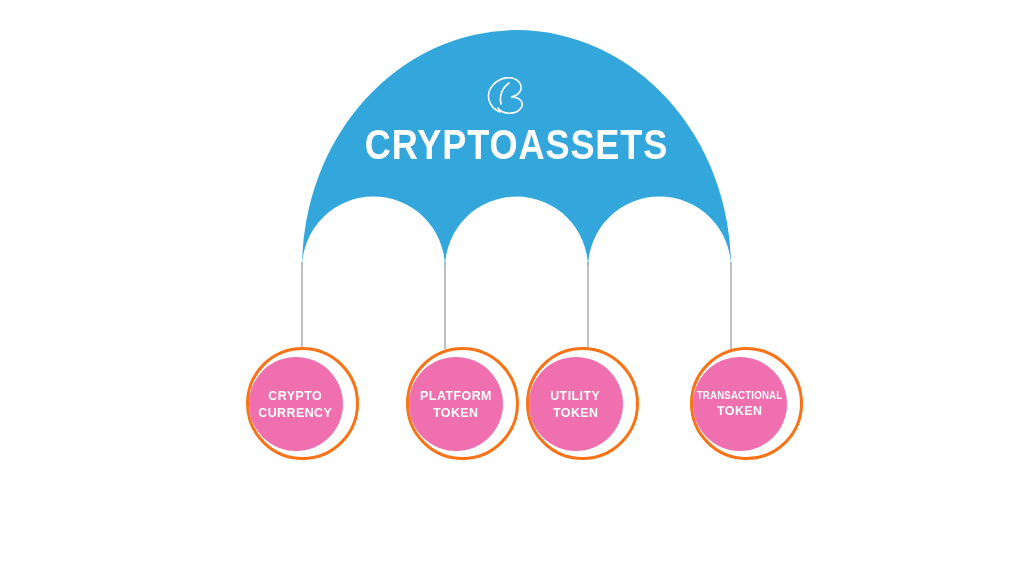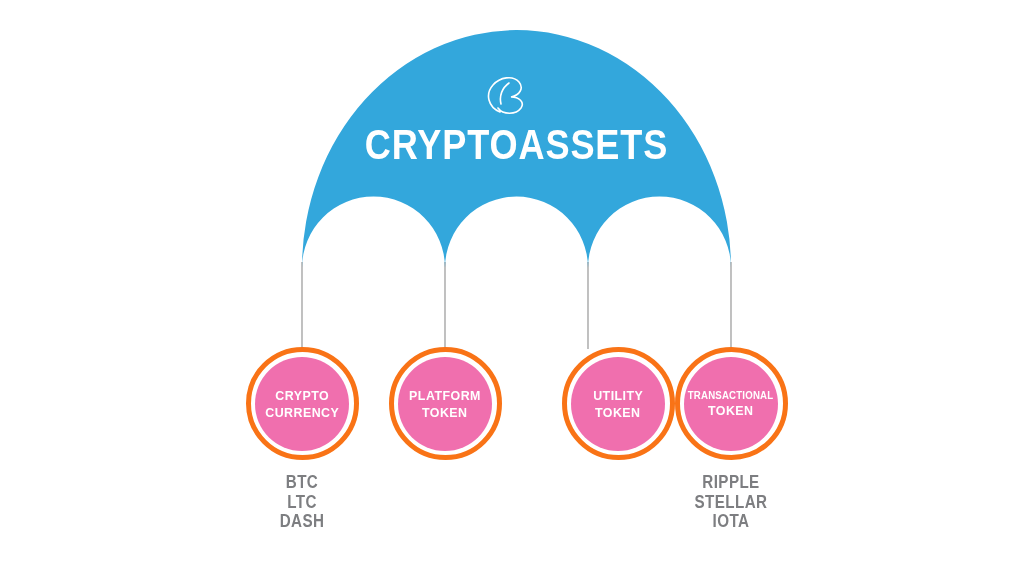--- a/index.html
+++ b/index.html
@@ -39,33 +39,32 @@
     transform-origin: 50% 50%;
     white-space: nowrap;
   }
   .circle-group {
     position: absolute;
     top: 347px;
     width: 160px;
     text-align: center;
   }
   .g0 { left: 222px; }
-  .g1 { left: 365px; }
-  .g2 { left: 538px; }
-  .g3 { left: 651px; }
+  .g1 { left: 382px; }
+  .g2 { left: 502px; }
+  .g3 { left: 666px; }
   .token-ring {
     box-sizing: border-box;
     width: 113px;
     height: 113px;
     margin: 0 auto;
-    border: 5px solid #f97316;
+    border: 3px solid #f97316;
     border-radius: 50%;
     display: flex;
     align-items: center;
-    justify-content: center;
     background: #ffffff;
   }
   .token-inner {
     width: 94px;
     height: 94px;
     border-radius: 50%;
     background: #f06fae;
     display: flex;
     flex-direction: column;
     align-items: center;
@@ -131,25 +130,20 @@
 
   <div class="umbrella-title">CRYPTOASSETS</div>
 
   <div class="circle-group g0">
     <div class="token-ring">
       <div class="token-inner">
         <span class="token-label-line">CRYPTO</span>
         <span class="token-label-line">CURRENCY</span>
       </div>
     </div>
-    <div class="coin-list">
-      <span class="coin-item">BTC</span>
-      <span class="coin-item">LTC</span>
-      <span class="coin-item">DASH</span>
-    </div>
   </div>
 
   <div class="circle-group g1">
     <div class="token-ring">
       <div class="token-inner">
         <span class="token-label-line">PLATFORM</span>
         <span class="token-label-line">TOKEN</span>
       </div>
     </div>
   </div>
@@ -163,20 +157,15 @@
     </div>
   </div>
 
   <div class="circle-group g3">
     <div class="token-ring">
       <div class="token-inner">
         <span class="token-label-line small-line">TRANSACTIONAL</span>
         <span class="token-label-line">TOKEN</span>
       </div>
     </div>
-    <div class="coin-list">
-      <span class="coin-item">RIPPLE</span>
-      <span class="coin-item">STELLAR</span>
-      <span class="coin-item">IOTA</span>
-    </div>
   </div>
 
 </div>
 
 </body></html>

